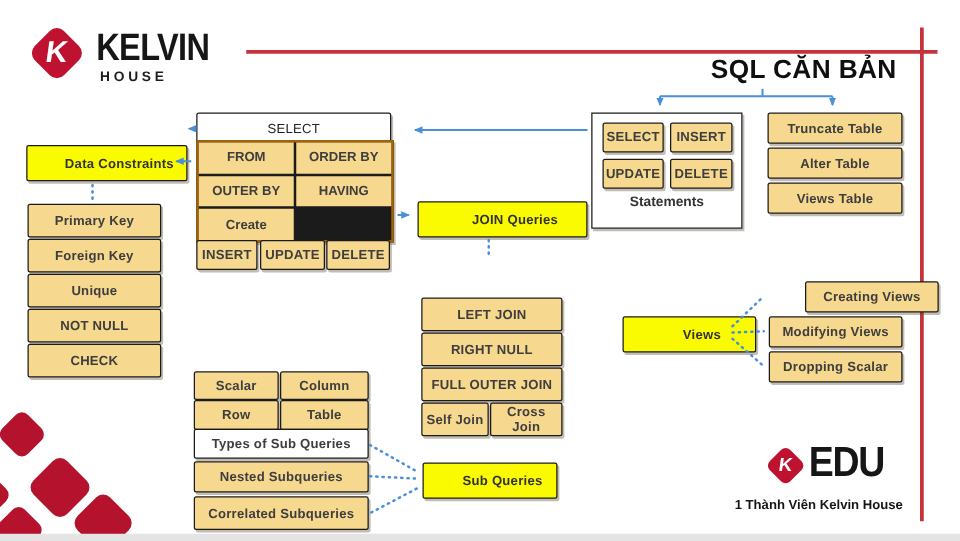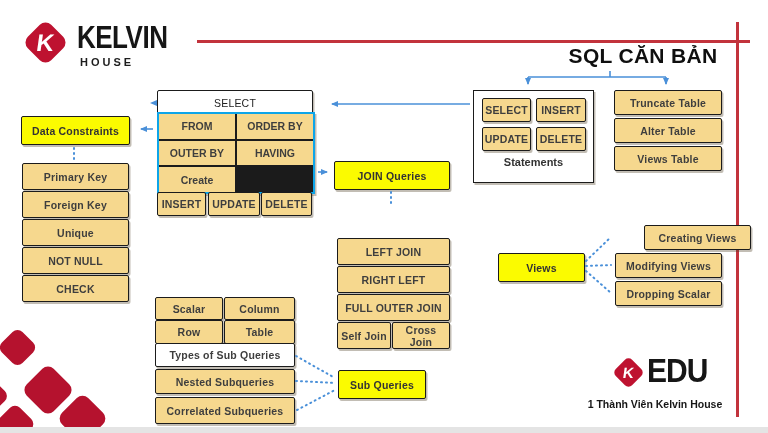--- a/index.html
+++ b/index.html
@@ -3,26 +3,26 @@
 <meta charset="utf-8">
 <style>
   html,body{margin:0;padding:0;background:#fff;}
   .canvas{position:relative;width:768px;height:433px;background:#fff;overflow:hidden;
           font-family:"Liberation Sans",sans-serif;}
   
   .box{position:absolute;display:flex;align-items:center;justify-content:center;
        background:var(--box-tan,#f6d88e);border:1.5px solid #1b1b1b;border-radius:2px;
        font-size:10.5px;font-weight:700;color:#3e3e3e;letter-spacing:.2px;text-align:center;
        box-shadow:1.5px 2px 0 rgba(80,65,40,.35);}
-  .yellow{background:var(--accent-yellow,#fbfb00);border-width:1.8px;color:#333;}
+  .yellow{background:var(--accent-yellow,#fbfb00);border-width:1.8px;color:#333;padding-left:20px;}
   .white{background:#ffffff;}
   .thin{font-weight:400;color:#222;}
   
   .sgrid{position:absolute;display:grid;grid-template-columns:1fr 1fr;gap:2px;
-         background:#1b1b1b;border:2px solid #0ea5e9;box-shadow:1.5px 2px 0 rgba(80,65,40,.35);}
+         background:#1b1b1b;border:2px solid #a16207;box-shadow:1.5px 2px 0 rgba(80,65,40,.35);}
   .cell{display:flex;align-items:center;justify-content:center;background:var(--box-tan,#f6d88e);
         font-size:10.5px;font-weight:700;color:#3e3e3e;}
   
   .stmt-outer{position:absolute;background:#fff;border:1.8px solid #1b1b1b;
               box-shadow:1.5px 2px 0 rgba(80,65,40,.35);}
   .stmt-label{position:absolute;left:0;right:0;top:65px;text-align:center;font-size:11px;
               font-weight:700;color:#333;}
   
   .kdiamond{position:absolute;left:29px;top:26px;width:33px;height:33px;border-radius:8px;
             background:var(--brand-red,#be1230);transform:rotate(45deg);
@@ -94,21 +94,21 @@
     <div class="box" style="left:62px;top:36px;width:48px;height:22px">DELETE</div>
     <div class="stmt-label">Statements</div>
   </div>
 
   <div class="box" style="left:614px;top:90px;width:106px;height:23px">Truncate Table</div>
   <div class="box" style="left:614px;top:118px;width:106px;height:23px">Alter Table</div>
   <div class="box" style="left:614px;top:146px;width:106px;height:23px">Views Table</div>
 
   <div class="box yellow" style="left:334px;top:161px;width:114px;height:27px">JOIN Queries</div>
   <div class="box" style="left:337px;top:238px;width:111px;height:25px">LEFT JOIN</div>
-  <div class="box" style="left:337px;top:266px;width:111px;height:25px">RIGHT LEFT</div>
+  <div class="box" style="left:337px;top:266px;width:111px;height:25px">RIGHT NULL</div>
   <div class="box" style="left:337px;top:294px;width:111px;height:25px">FULL OUTER JOIN</div>
   <div class="box" style="left:337px;top:322px;width:52px;height:25px">Self Join</div>
   <div class="box" style="left:392px;top:322px;width:56px;height:25px">Cross Join</div>
 
   <div class="box yellow" style="left:498px;top:253px;width:85px;height:27px">Views</div>
   <div class="box" style="left:644px;top:225px;width:105px;height:23px">Creating Views</div>
   <div class="box" style="left:615px;top:253px;width:105px;height:23px">Modifying Views</div>
   <div class="box" style="left:615px;top:281px;width:105px;height:23px">Dropping Scalar</div>
 
   <div class="box" style="left:155px;top:297px;width:66px;height:21px">Scalar</div>

